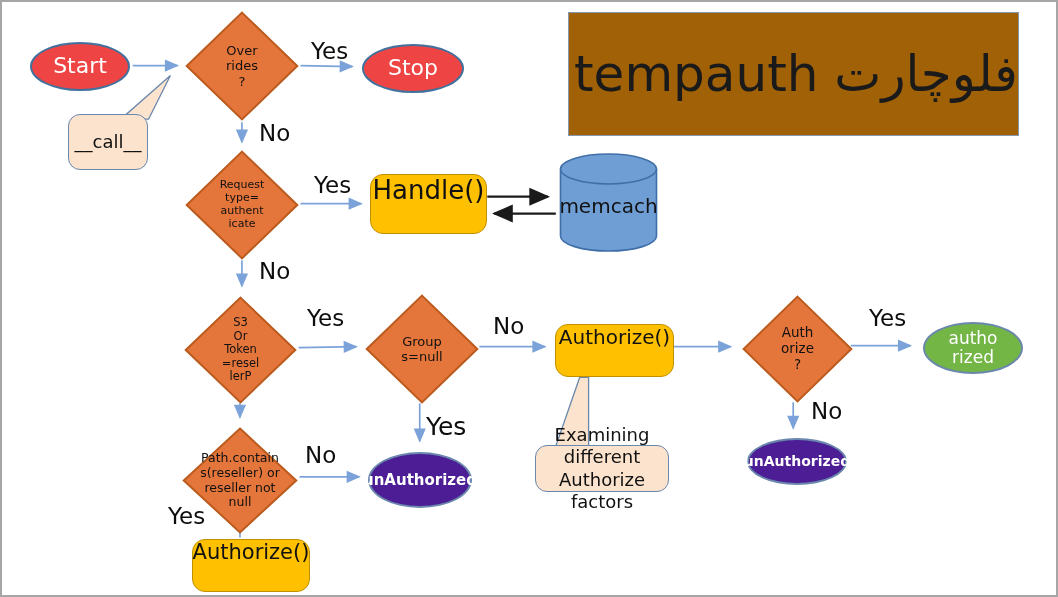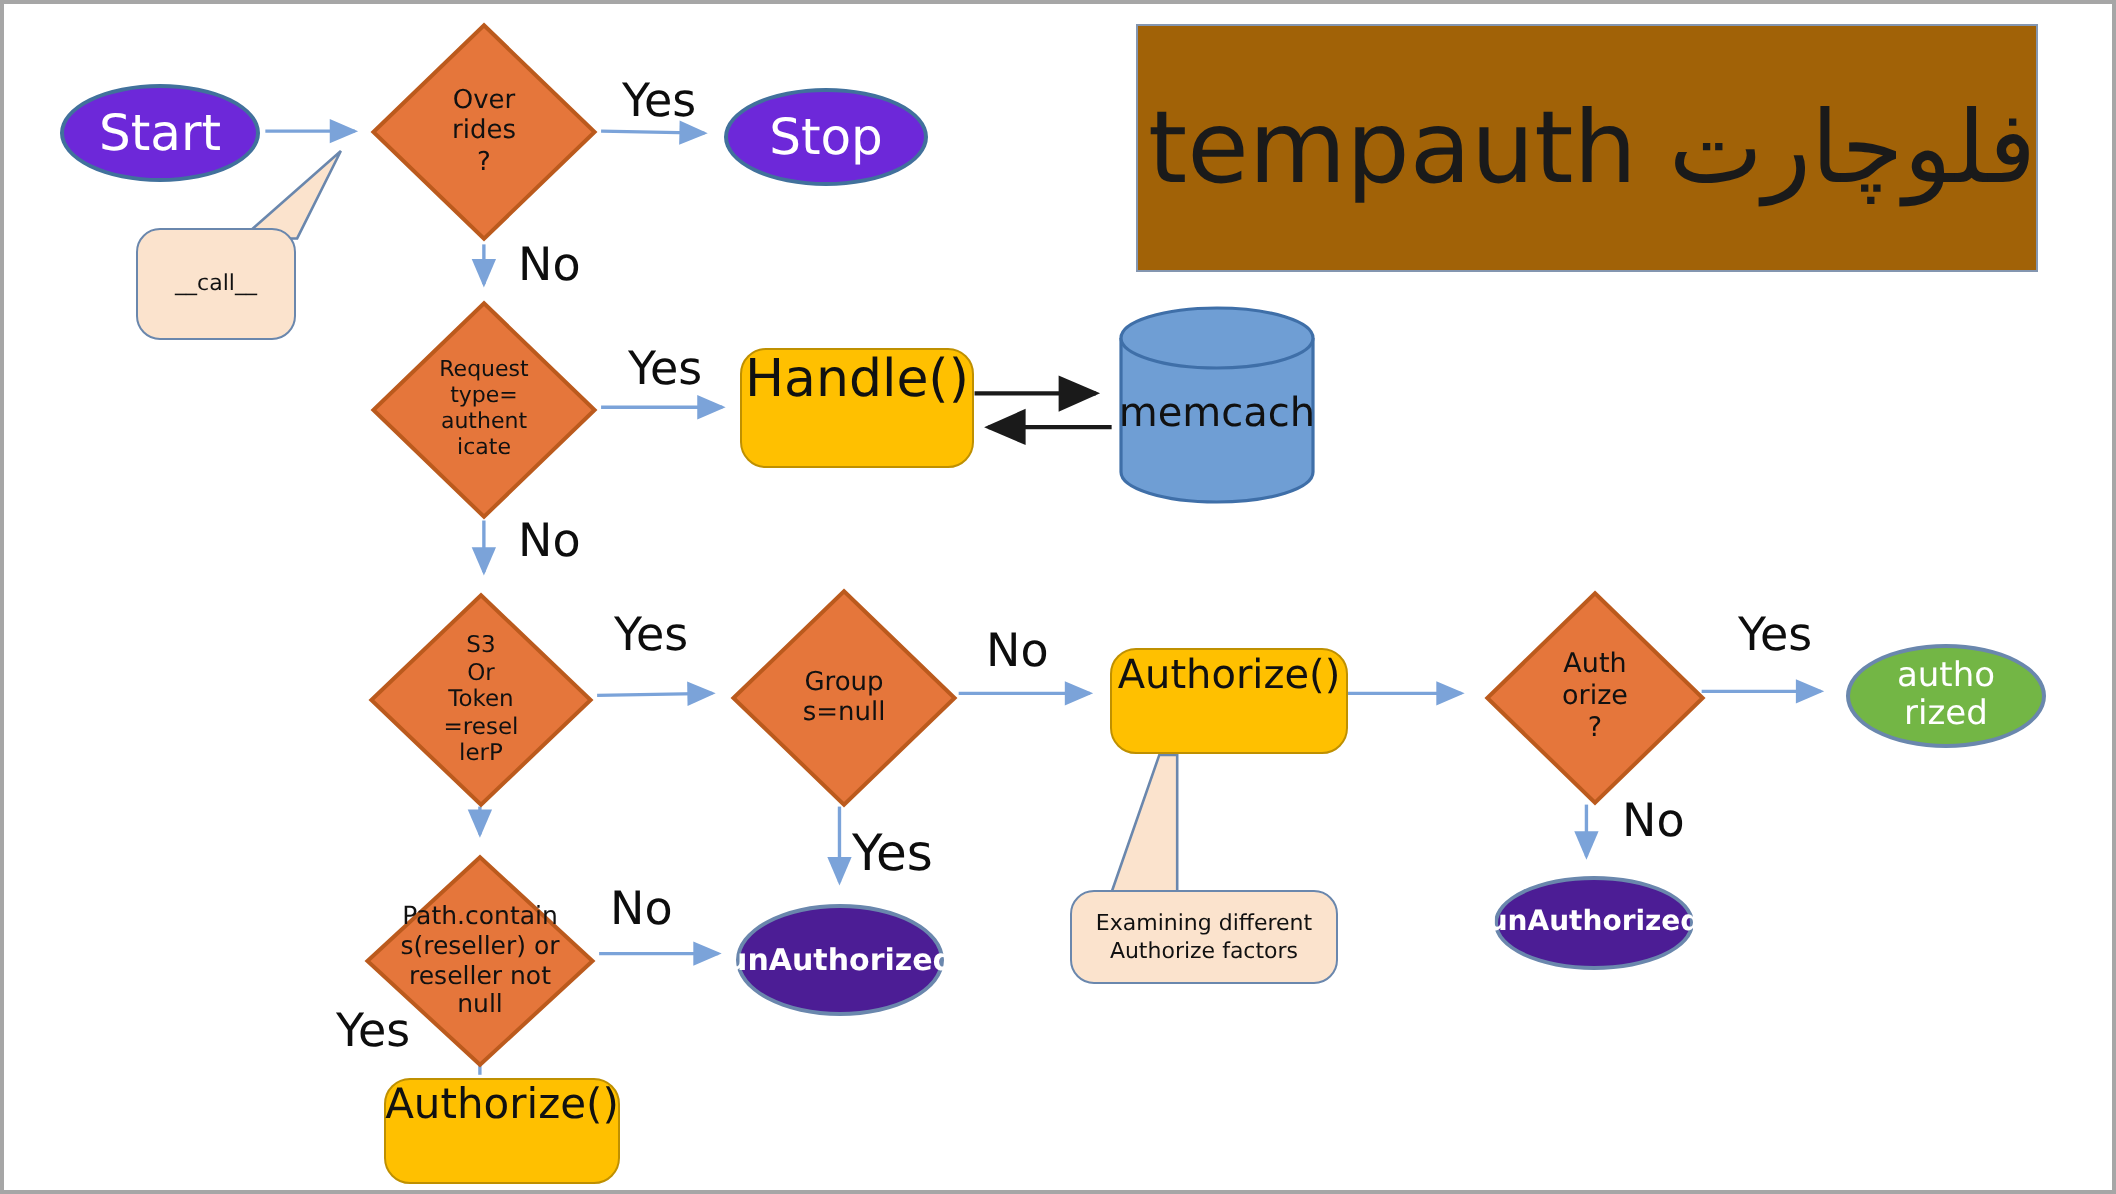--- a/index.html
+++ b/index.html
@@ -13,38 +13,38 @@
     position:absolute;left:566px;top:10px;width:449px;height:122px;
     border:1px solid #8496b0;background:#a16207;
     display:flex;align-items:center;justify-content:flex-end;
     font-size:50px;color:#1a1a1a;letter-spacing:0px;
   }
   .ellipse{
     position:absolute;border-radius:50%;box-sizing:border-box;
     display:flex;align-items:center;justify-content:center;
     text-align:center;white-space:pre-line;line-height:1.1;
   }
-  .blue-ell{background:#6d28d9;border:2px solid #41719c;color:#fff;font-size:25px;}
+  .blue-ell{background:#ef4444;border:2px solid #41719c;color:#fff;font-size:22px;}
   .red-ell{background:#4c1d95;border:2px solid #6a87ad;color:#fff;font-size:15px;font-weight:bold;}
   .green-ell{background:#73b645;border:2px solid #6a87ad;color:#fff;font-size:17px;font-weight:normal;}
   .diamond{position:absolute;}
   .diamond svg{position:absolute;left:0;top:0;width:100%;height:100%;display:block;}
   .diamond .lbl{
     position:absolute;inset:0;display:flex;align-items:center;justify-content:center;
     text-align:center;white-space:pre-line;line-height:1.18;color:#111;
   }
   .proc{
     position:absolute;background:#ffc000;border:1.6px solid #bf9000;border-radius:13px;
     box-sizing:border-box;display:flex;align-items:flex-start;justify-content:center;
     color:#111;
   }
   .callout{
     position:absolute;background:#fbe3cd;border:1.4px solid #6a87ad;border-radius:12px;
     box-sizing:border-box;display:flex;align-items:center;justify-content:center;
-    text-align:center;white-space:pre-line;font-size:11px;line-height:1.25;color:#111;
+    text-align:center;white-space:pre-line;font-size:18px;line-height:1.25;color:#111;
   }
   .edge-label{position:absolute;font-size:23px;color:#0d0d0d;}
   .cyl{position:absolute;}
   .cyl svg{position:absolute;left:0;top:0;width:100%;height:100%;display:block;}
   .cyl .lbl{position:absolute;left:0;right:0;top:42px;text-align:center;font-size:20px;color:#111;}
 </style>
 </head>
 <body>
 
 <div class="stage">

